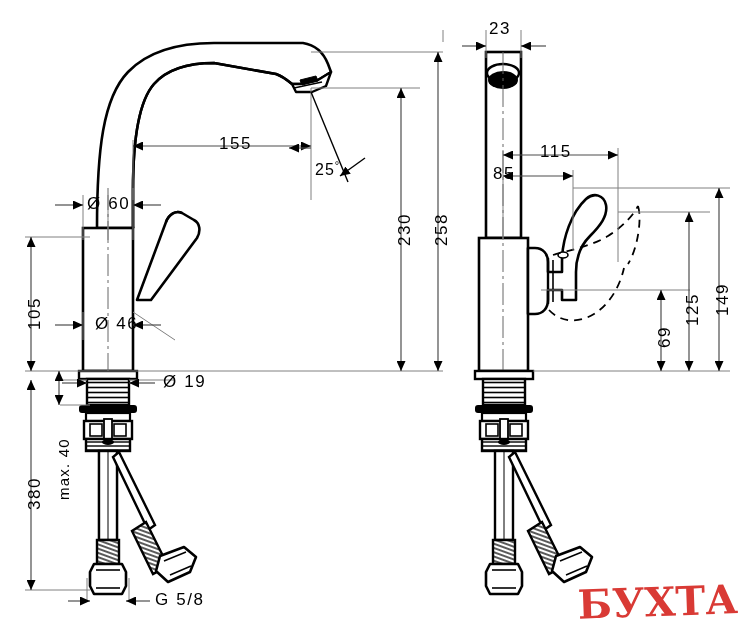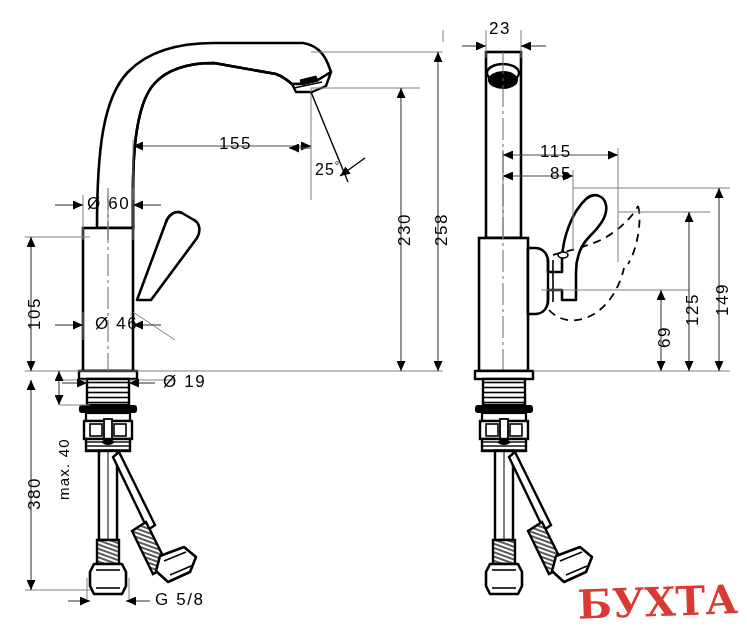--- a/index.html
+++ b/index.html
@@ -306,21 +306,21 @@
   <div class="dim-label" style="left:95px; top:315px;">Ø 46</div>
 
   <div class="dim-label" style="left:163px; top:373px;">Ø 19</div>
 
   <div class="dim-label" style="left:155px; top:591px;">G 5/8</div>
 
   <div class="dim-label" style="left:489px; top:20px;">23</div>
 
   <div class="dim-label" style="left:540px; top:143px;">115</div>
 
-  <div class="dim-label" style="left:550px; top:165px;">85</div>
+  <div class="dim-label" style="left:493px; top:165px;">85</div>
 
   <div class="dim-label vert" style="left:656px; top:348px;">69</div>
 
   <div class="dim-label vert" style="left:684px; top:326px;">125</div>
 
   <div class="dim-label vert" style="left:714px; top:316px;">149</div>
 
   <div class="watermark">
     <svg viewBox="0 0 160 52" width="160" height="52">
       <text class="wm-text" x="80" y="38" text-anchor="middle" transform="rotate(-2 80 30)">БУХТА</text>

